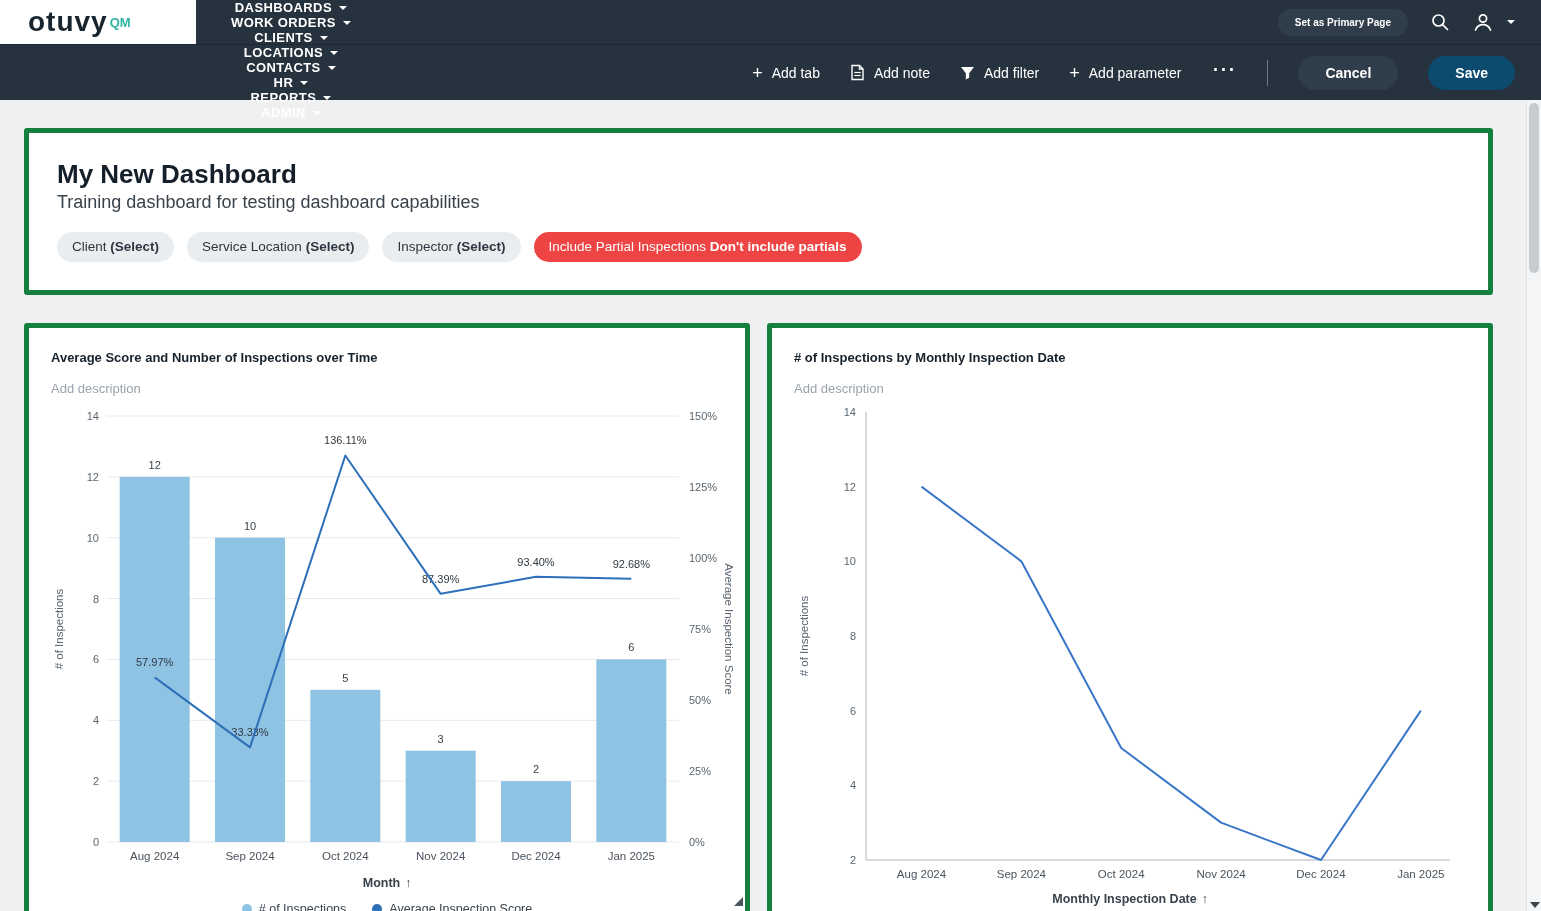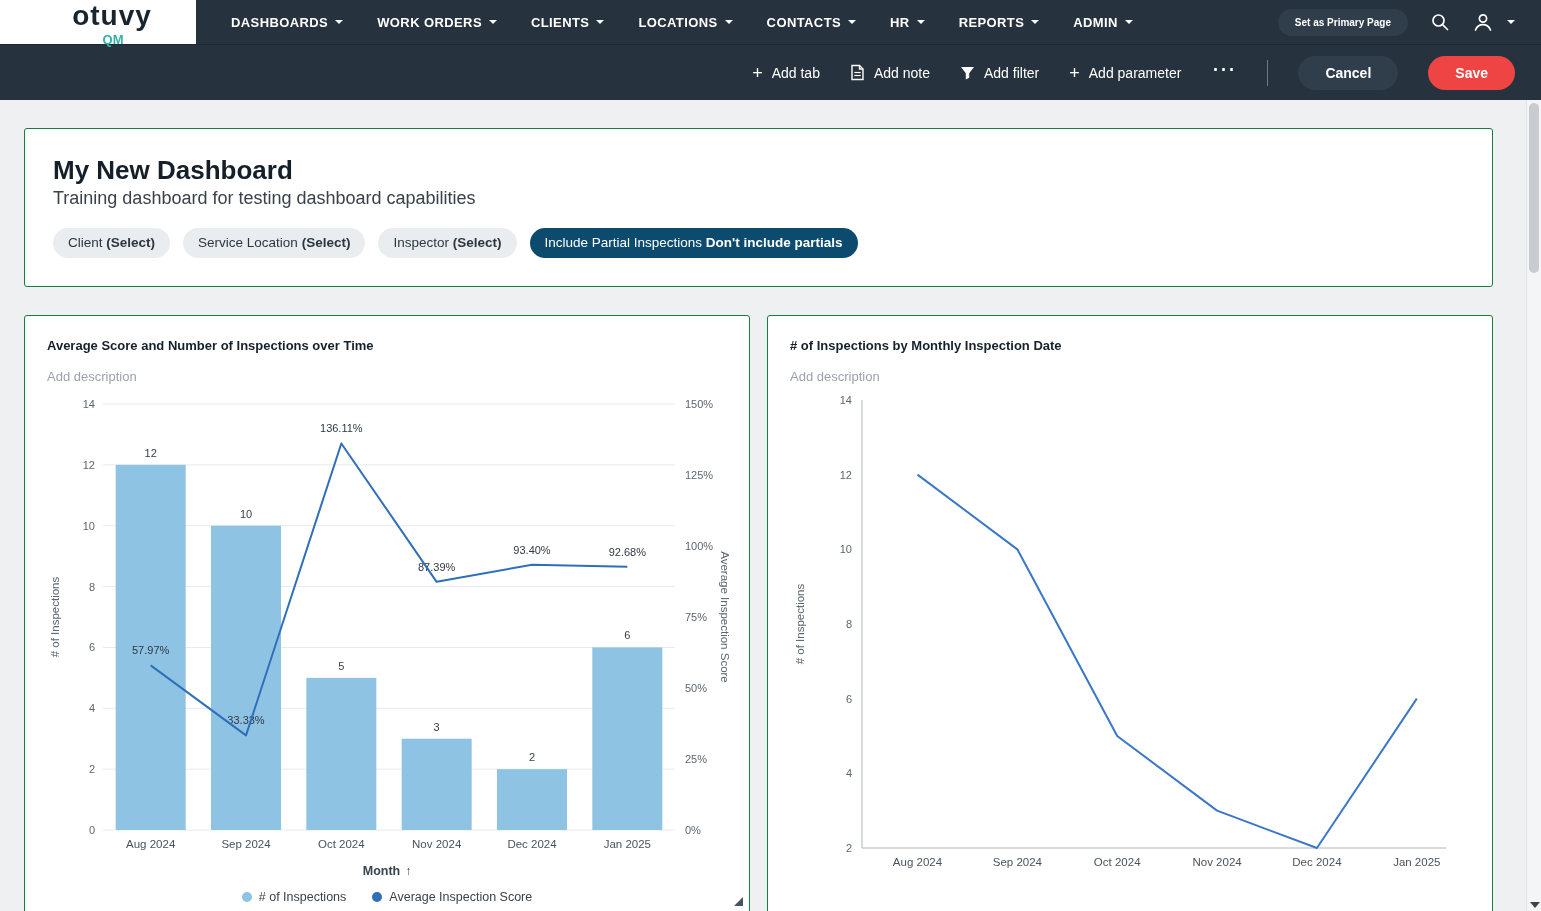--- a/index.html
+++ b/index.html
@@ -1,56 +1,56 @@
 <!DOCTYPE html>
 <html><head>
 <meta charset="utf-8">
 <style>
   * { box-sizing: border-box; margin: 0; padding: 0; }
   html,body { width:1541px; height:911px; overflow:hidden; }
   body { font-family:"Liberation Sans", sans-serif; background:#eef0f2; position:relative; }
 
   
   .topnav { height:44px; background:#26323e; display:flex; align-items:stretch; }
-  .logo-box { width:196px; background:#ffffff; display:flex; align-items:center; padding-left:28px;flex-direction:column; }
+  .logo-box { width:196px; background:#ffffff; display:flex; align-items:center; padding-left:28px; }
   .logo-text { font-size:28px; font-weight:bold; color:#18242e; letter-spacing:1px; }
   .logo-sup { font-size:13px; font-weight:bold; color:#2fb3a3; vertical-align:super; margin-left:2px; letter-spacing:0; }
-  .nav-items { display:flex; align-items:center; margin-left:18px; }
+  .nav-items { display:flex; align-items:center; margin-left:18px;flex-direction:column; }
   .nav-item { display:flex; align-items:center; padding:0 17px; height:44px; color:#ffffff;
               font-size:13px; font-weight:bold; letter-spacing:.4px; cursor:pointer; white-space:nowrap; }
   .caret { width:0; height:0; border-left:4px solid transparent; border-right:4px solid transparent;
            border-top:4px solid #ffffff; display:inline-block; margin-left:7px; }
   .topnav-right { margin-left:auto; display:flex; align-items:center; gap:22px; padding-right:26px; }
   .set-primary { background:#303e4b; border-radius:17px; padding:8px 17px; color:#fff;
                  font-size:10px; font-weight:bold; white-space:nowrap; cursor:pointer; }
   .icon-btn { display:flex; align-items:center; gap:6px; cursor:pointer; }
 
   
   .toolbar { height:56px; background:#26323e; border-top:1px solid #1d2833; display:flex;
              align-items:center; justify-content:flex-end; gap:30px; padding-right:26px; }
   .tb-item { display:flex; align-items:center; gap:9px; color:#ffffff; font-size:14px; cursor:pointer; white-space:nowrap; }
   .tb-plus { font-size:18px; font-weight:normal; line-height:1; }
   .tb-more { font-size:24px; letter-spacing:2px; line-height:0; padding-bottom:8px; }
   .tb-divider { width:1px; height:26px; background:rgba(255,255,255,.35); }
   .btn { border:none; border-radius:18px; padding:9px 27px; font-size:14px; font-weight:bold;
          color:#fff; cursor:pointer; font-family:"Liberation Sans",sans-serif; }
   .btn-cancel { background:#303e4b; }
-  .btn-save { background:#ef4444; }
+  .btn-save { background:#0c4a6e; }
 
   
   .content { padding:28px 0 0 24px; width:1526px; }
-  .card { background:#ffffff; border:1px solid #15803d; border-radius:3px; }
+  .card { background:#ffffff; border:5px solid #15803d; border-radius:3px; }
   .header-card { width:1469px; padding:26px 28px 28px; margin-bottom:28px; }
   .page-title { font-size:26px; font-weight:bold; color:#141f29; }
   .page-subtitle { font-size:18px; color:#39424b; margin-top:2px; }
   .pills { display:flex; gap:13px; margin-top:19px; flex-wrap:nowrap; }
   .pill { background:#e9edf0; border-radius:15px; height:30px; line-height:30px; padding:0 15px;
           font-size:13.5px; color:#2d3640; cursor:pointer; white-space:nowrap; }
   .pill b { font-weight:bold; }
-  .pill.active { background:#0c4a6e; color:#ffffff; }
+  .pill.active { background:#ef4444; color:#ffffff; }
 
   
   .charts-row { display:flex; gap:17px; }
   .chart-card { width:726px; height:730px; padding:22px 22px 0; position:relative; }
   .chart-title { font-size:13px; font-weight:bold; color:#16212b; cursor:pointer; }
   .add-desc { font-size:13px; color:#9aa3ad; margin-top:16px; margin-bottom:6px; cursor:pointer; }
   svg.chart-svg { display:block; }
   svg text { font-family:"Liberation Sans", sans-serif; }
   .x-label { text-align:center; font-size:12.5px; font-weight:bold; color:#39434d; margin-top:2px; }
   .sort-arrow { margin-left:5px; font-size:12px; color:#39434d; }
@@ -260,20 +260,23 @@
           <line x1="72" x2="656" y1="458" y2="458" stroke="#aeb5bc" stroke-width="1"></line>
           <text x="127.48" y="476" text-anchor="middle" font-size="11.5" fill="#49535d">Aug 2024</text>
           <text x="227.344" y="476" text-anchor="middle" font-size="11.5" fill="#49535d">Sep 2024</text>
           <text x="327.208" y="476" text-anchor="middle" font-size="11.5" fill="#49535d">Oct 2024</text>
           <text x="427.072" y="476" text-anchor="middle" font-size="11.5" fill="#49535d">Nov 2024</text>
           <text x="526.936" y="476" text-anchor="middle" font-size="11.5" fill="#49535d">Dec 2024</text>
           <text x="626.8000000000001" y="476" text-anchor="middle" font-size="11.5" fill="#49535d">Jan 2025</text>
           <polyline points="127.48,84.66666666666663 227.344,159.33333333333337 327.208,346 427.072,420.6666666666667 526.936,458 626.8000000000001,308.6666666666667" fill="none" stroke="#3a77c8" stroke-width="2" stroke-linejoin="round"></polyline>
           <text x="0" y="0" text-anchor="middle" font-size="11.5" fill="#5b6670" transform="translate(14 234) rotate(-90)"># of Inspections</text>
         </svg>
+      <div class="x-label">
+        <span>Monthly Inspection Date</span><span class="sort-arrow">↑</span>
+      </div>
     </div>
 
   </div>
 </div>
 
 <div class="corner-resize"></div>
 
 <div class="v-scrollbar">
   <div class="v-thumb"></div>
   <div class="v-down"></div>

